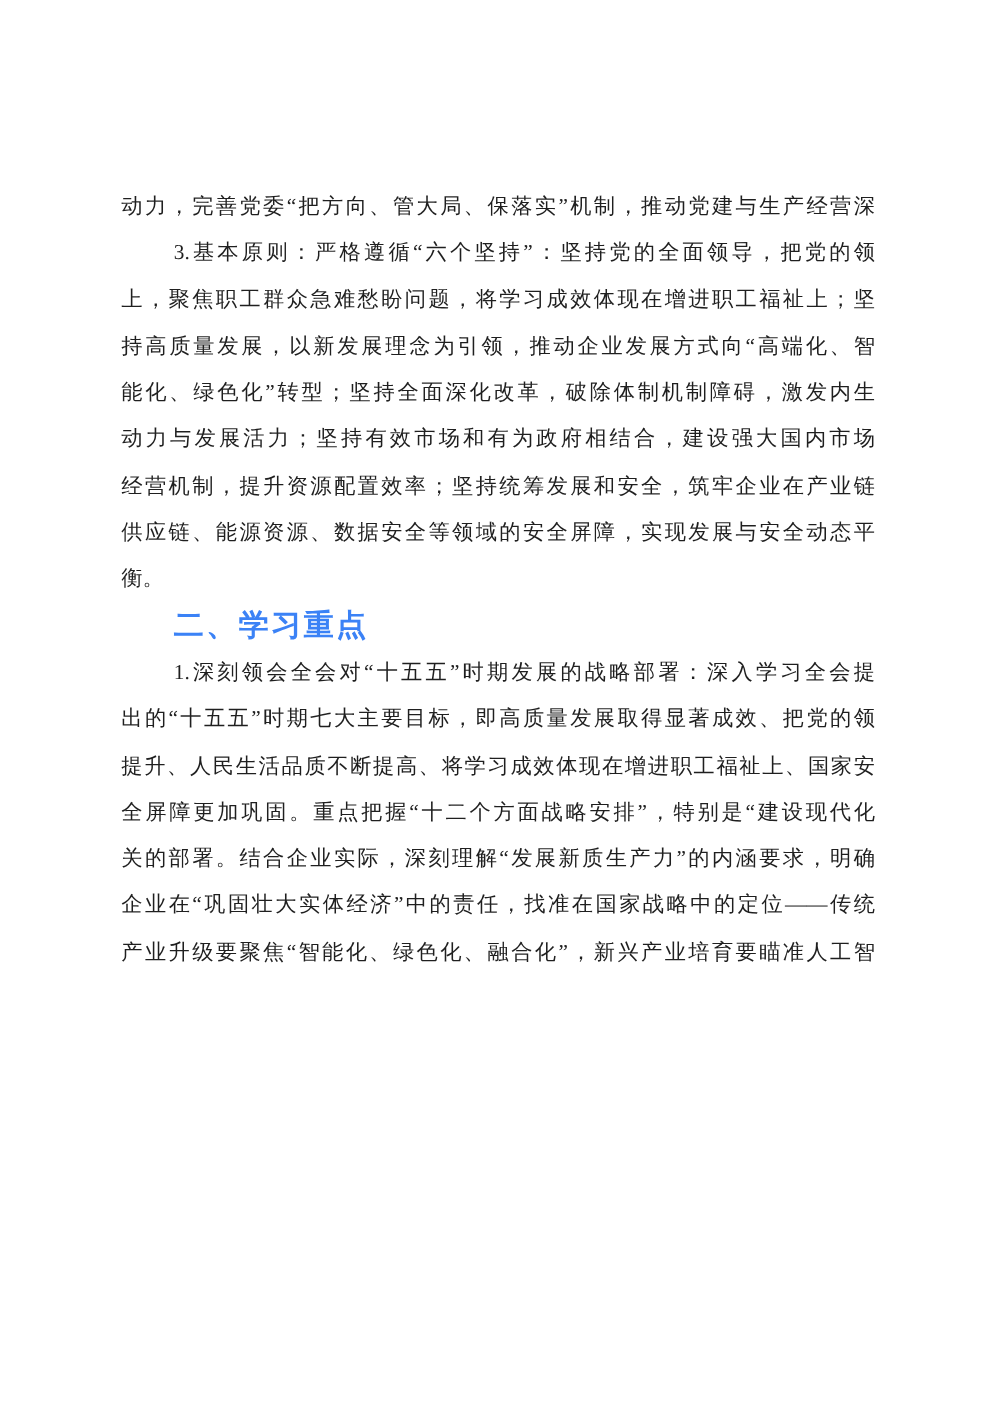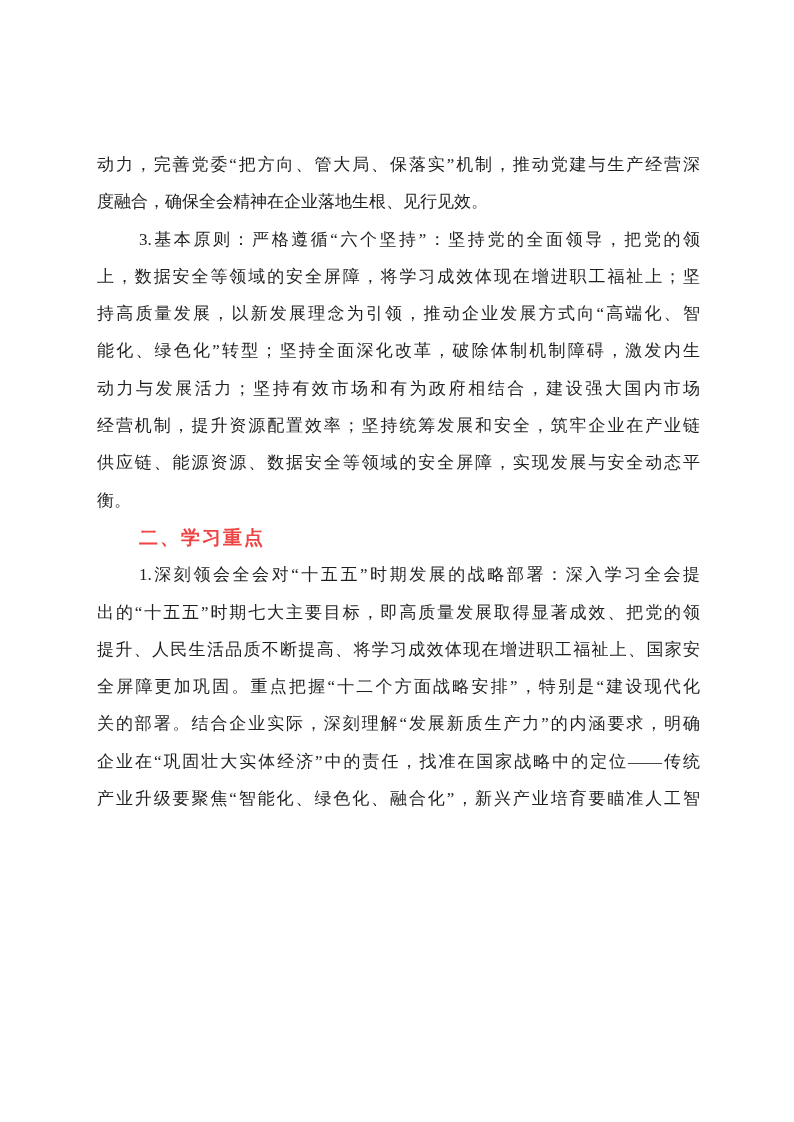--- a/index.html
+++ b/index.html
@@ -35,22 +35,22 @@
   }
   .row.indent {
     padding-left: 42px;
   }
   .row.para-end {
     text-align-last: left;
   }
   .row.heading {
     font-family: "Liberation Sans", "DejaVu Sans", sans-serif;
     font-weight: bold;
-    font-size: 19px;
-    color: #ef4444;
+    font-size: 24px;
+    color: #3b82f6;
     text-align-last: left;
     letter-spacing: 2px;
   }
   .page-number {
     position: absolute;
     left: 180px;
     top: 1018px;
     height: 30px;
     line-height: 30px;
     font-size: 17px;
@@ -58,23 +58,22 @@
     word-spacing: 6px;
     font-family: "Liberation Serif", "DejaVu Serif", serif;
   }
 </style>
 </head>
 <body>
 
 <div class="page">
   <div class="doc-body">
       <div class="row">动力，完善党委“把方向、管大局、保落实”机制，推动党建与生产经营深</div>
-      <div class="row para-end">度融合，确保全会精神在企业落地生根、见行见效。</div>
       <div class="row indent">3.基本原则：严格遵循“六个坚持”：坚持党的全面领导，把党的领</div>
-      <div class="row">上，数据安全等领域的安全屏障，将学习成效体现在增进职工福祉上；坚</div>
+      <div class="row">上，聚焦职工群众急难愁盼问题，将学习成效体现在增进职工福祉上；坚</div>
       <div class="row">持高质量发展，以新发展理念为引领，推动企业发展方式向“高端化、智</div>
       <div class="row">能化、绿色化”转型；坚持全面深化改革，破除体制机制障碍，激发内生</div>
       <div class="row">动力与发展活力；坚持有效市场和有为政府相结合，建设强大国内市场</div>
       <div class="row">经营机制，提升资源配置效率；坚持统筹发展和安全，筑牢企业在产业链</div>
       <div class="row">供应链、能源资源、数据安全等领域的安全屏障，实现发展与安全动态平</div>
       <div class="row para-end">衡。</div>
       <div class="row heading indent">二、学习重点</div>
       <div class="row indent">1.深刻领会全会对“十五五”时期发展的战略部署：深入学习全会提</div>
       <div class="row">出的“十五五”时期七大主要目标，即高质量发展取得显著成效、把党的领</div>
       <div class="row">提升、人民生活品质不断提高、将学习成效体现在增进职工福祉上、国家安</div>

